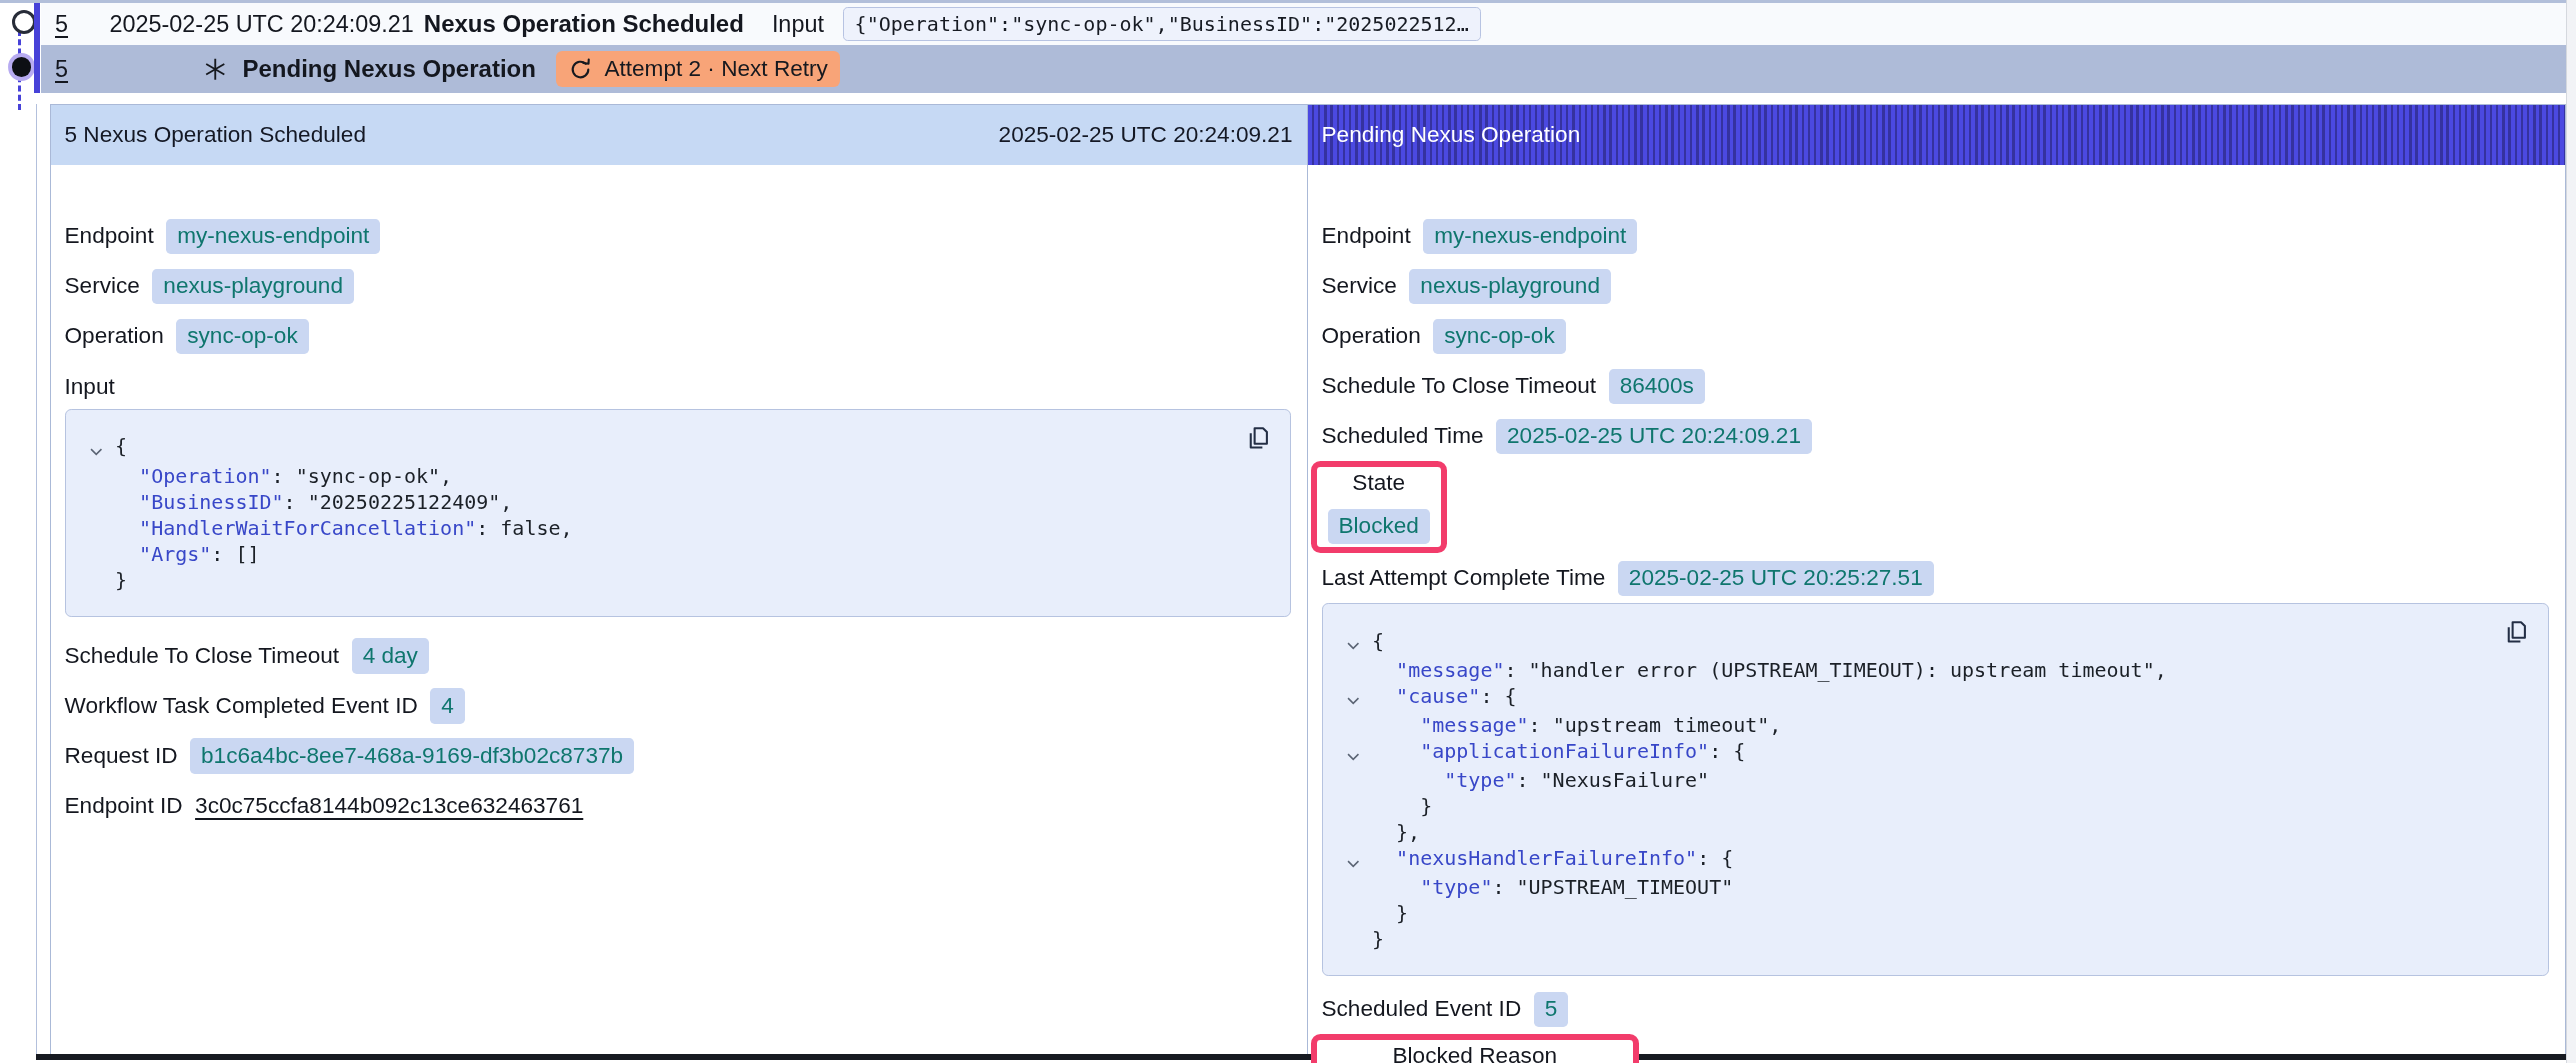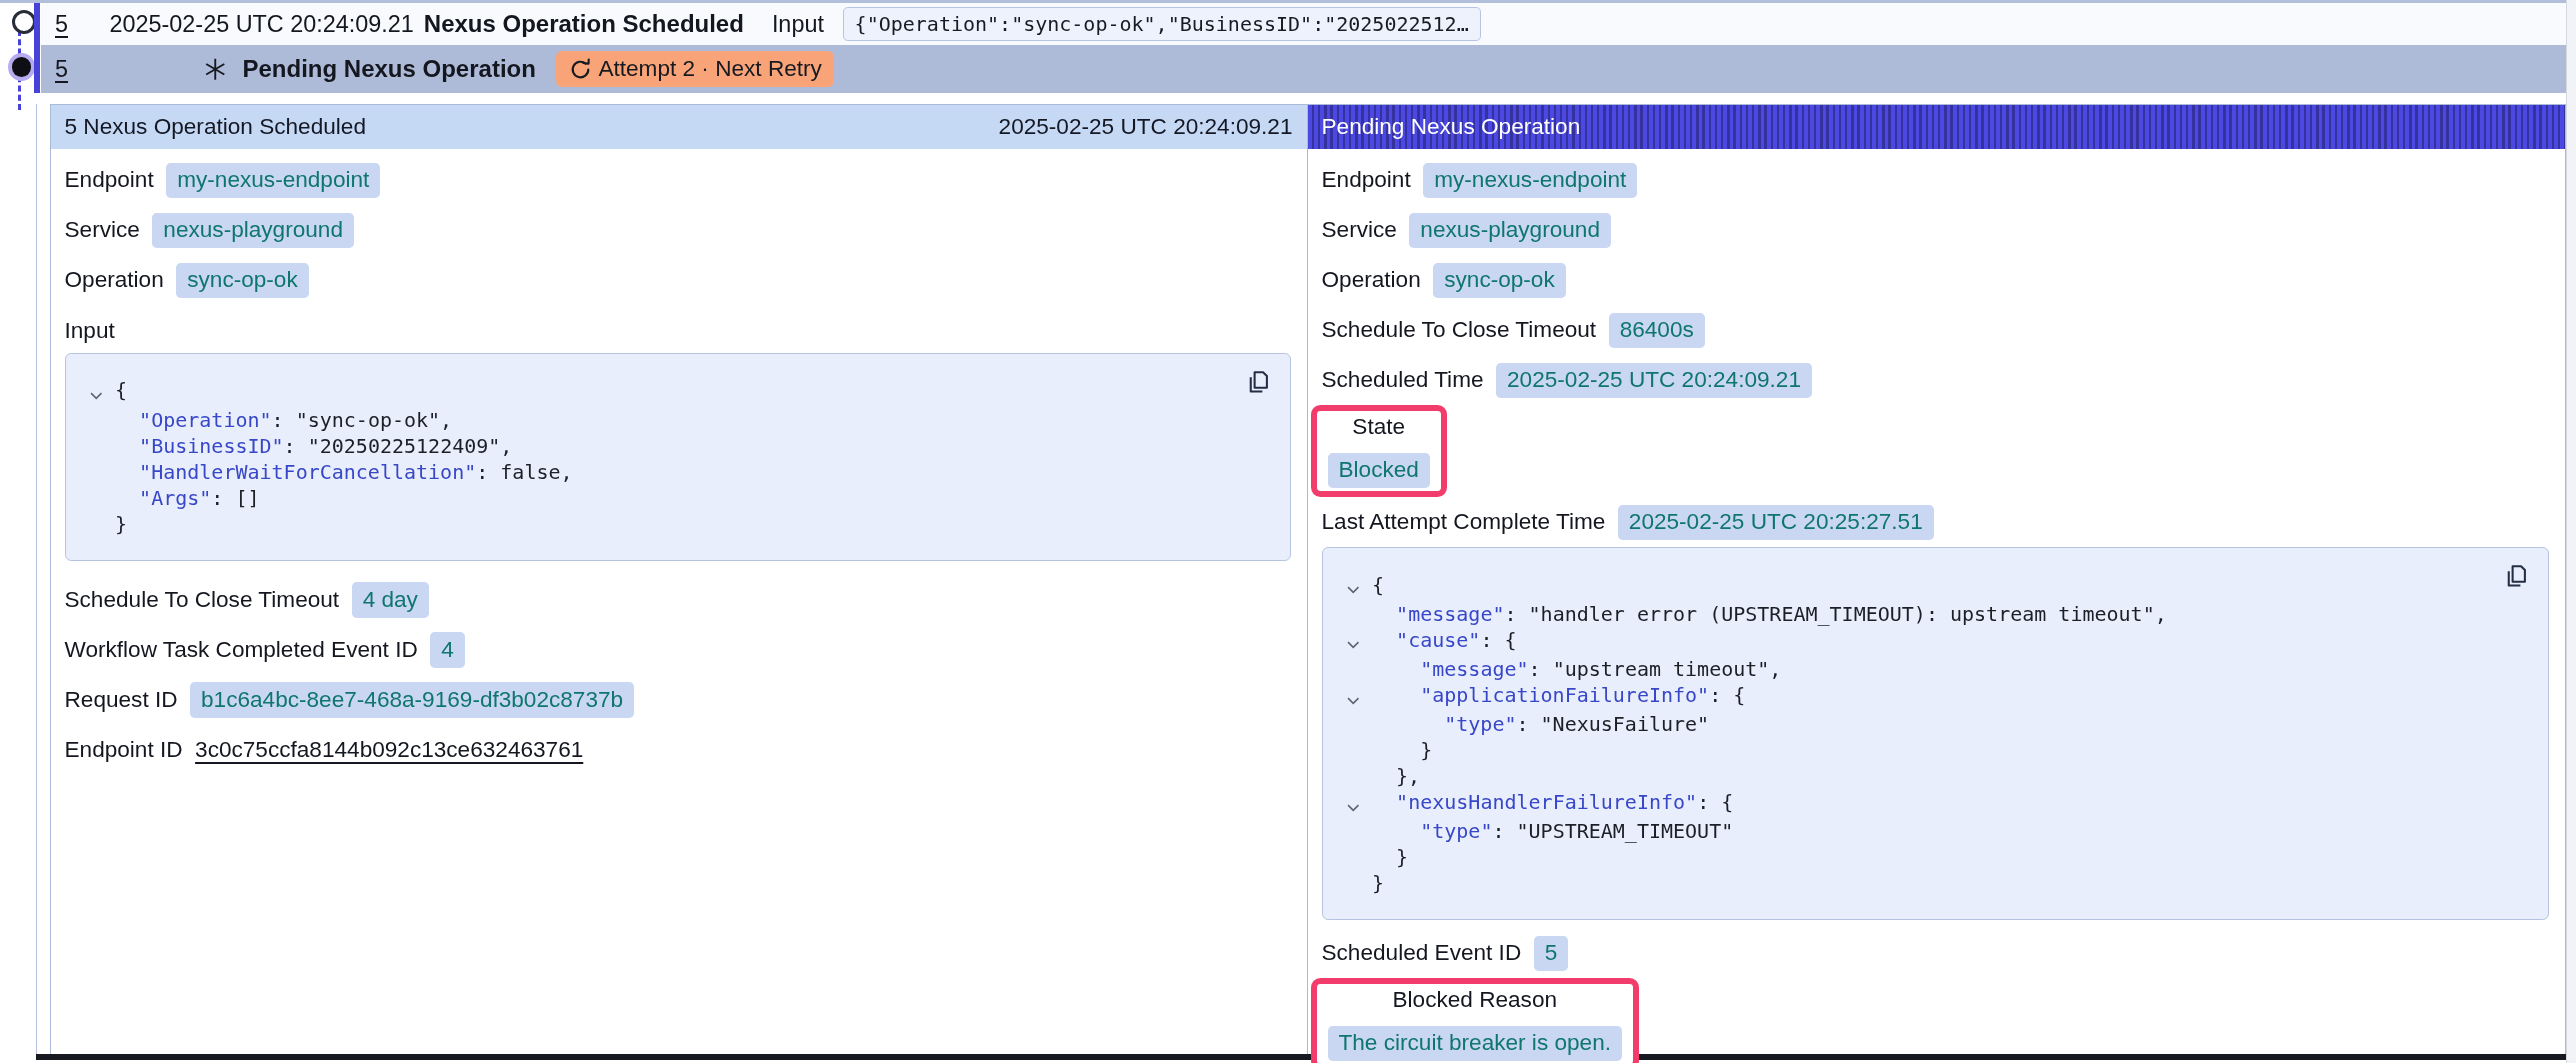--- a/index.html
+++ b/index.html
@@ -21,34 +21,34 @@
   .row-scheduled{top:3.1px;height:42px;background:var(--row-bg,#f8fafd);}
   .row-pending{top:45px;height:48px;background:var(--selected-row,#aebbd8);}
   .event-id{margin-left:14px;min-width:28px;text-decoration:underline;text-underline-offset:3.9px;color:#14171f;}
   .row-ts{margin-left:26.5px;}
   .row-title{margin-left:10px;font-weight:700;font-size:24px;}
   .row-pending .row-title{margin-left:14px;}
   .input-lbl{margin-left:28px;}
   .chip{margin-left:18.7px;font-family:"DejaVu Sans Mono",monospace;font-size:20px;background:#eef2fc;
         border:1.6px solid #b7c3e2;border-radius:4.7px;padding:3.9px 11px;color:#171b23;white-space:nowrap;}
   .star{margin-left:119px;display:flex;}
-  .retry-badge{margin-left:20px;display:inline-flex;align-items:center;gap:5px;background:var(--retry-orange,#f8a478);
+  .retry-badge{margin-left:20px;display:inline-flex;align-items:center;gap:11px;background:var(--retry-orange,#f8a478);
         border-radius:6.2px;padding:4.7px 12.5px;font-size:22.6px;font-weight:500;color:#16191f;}
 
   
   .details{position:absolute;left:36px;top:104px;width:2531px;height:950px;display:flex;align-items:stretch;
         border-left:1.6px solid #b3c0dc;background:#fff;}
   .panel{width:1258px;box-sizing:border-box;background:#fff;border:1.6px solid var(--panel-border,#aab9d7);border-bottom:none;}
   .panel.left{margin-left:12.5px;}
   .panel.right{border-left:none;}
-  .panel-header{height:44px;display:flex;align-items:center;justify-content:space-between;padding:0 14px;font-size:22.6px;}
+  .panel-header{height:44px;display:flex;align-items:center;justify-content:space-between;padding:8px 14px;font-size:22.6px;}
   .left-header{background:var(--header-blue,#c6d9f4);color:#141824;}
   .right-header{background:repeating-linear-gradient(90deg,var(--stripe-bright,#4b49e1) 0 3.9px,var(--stripe-dark,#35329f) 3.9px 6.2px);
         color:#ffffff;font-weight:500;}
-  .panel-body{padding:6.2px 15.6px 0 14px;}
+  .panel-body{padding:6.2px 15.6px 0 14px;margin-top:40px;}
   .field-row{min-height:50px;display:flex;align-items:center;gap:12.5px;font-size:22.6px;}
   .badge{background:var(--badge-bg,#cad7f2);padding:4.7px 11px;border-radius:4.7px;color:#0f766e;white-space:nowrap;}
   .link-value{text-decoration:underline;text-underline-offset:4.7px;color:#14171f;}
   .section-label{font-size:22.6px;margin:12.5px 0 9.4px;}
 
   
   .code-block{position:relative;background:var(--code-bg,#e8eefb);border:1.6px solid var(--code-border,#b6c3e0);
         border-radius:6.2px;padding:23.4px 23.4px 23.4px 12.5px;}
   .code-block.input-block{margin-bottom:14px;}
   .code-line{display:flex;line-height:26px;font-family:"DejaVu Sans Mono",monospace;font-size:20px;color:#1b2027;}

